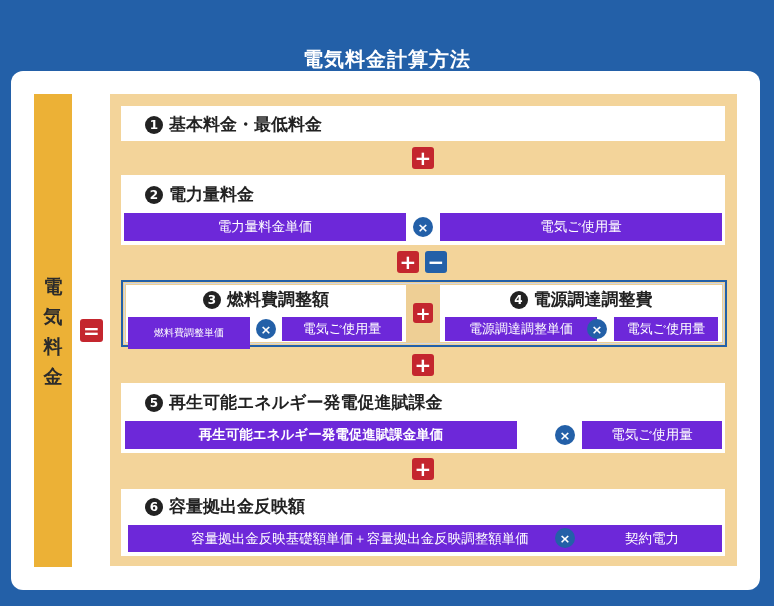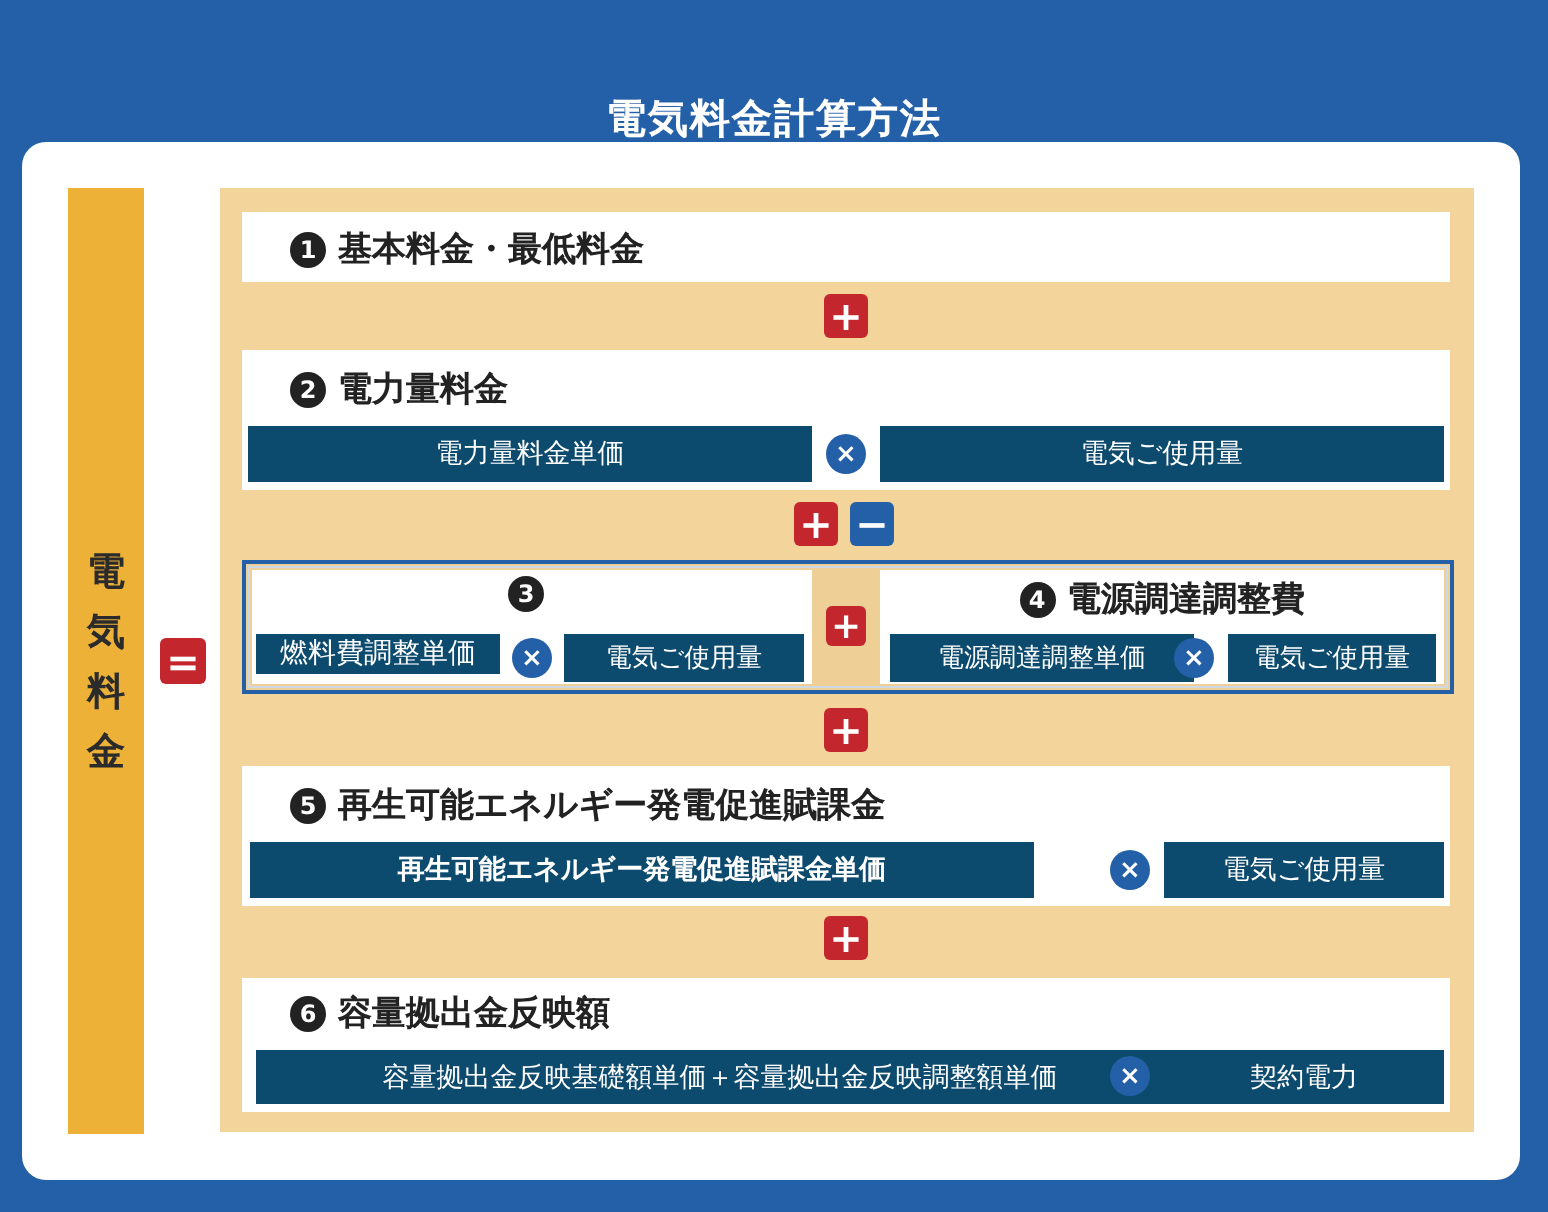--- a/index.html
+++ b/index.html
@@ -44,21 +44,21 @@
     font-size: 17px; font-weight: bold; color: #222222; white-space: nowrap;
     display: flex; align-items: center;
   }
   .num {
     display: inline-flex; align-items: center; justify-content: center;
     width: 18px; height: 18px; border-radius: 50%;
     background: #222222; color: #ffffff; font-size: 12px; font-weight: bold;
     margin-right: 6px; flex-shrink: 0;
   }
   .bar {
-    background: #0c4a6e; color: #ffffff; font-size: 13.5px;
+    background: #6d28d9; color: #ffffff; font-size: 13.5px;
     display: flex; align-items: center; justify-content: center; white-space: nowrap;
   }
   .times {
     width: 20px; height: 20px; border-radius: 50%; background: #2360a8;
     color: #ffffff; font-size: 13px; font-weight: bold;
     display: flex; align-items: center; justify-content: center;
   }
   .plus-sm { width: 22px; height: 22px; font-size: 20px; line-height: 20px; }
   .group {
     left: 121px; top: 280px; width: 606px; height: 67px;
@@ -104,22 +104,23 @@
 </div>
 
 <div class="abs op red plus-sm" style="left:397px;top:251px;">+</div>
 <div class="abs op blue plus-sm" style="left:425px;top:251px;">−</div>
 
 <div class="abs group"></div>
 
 <div class="abs row" style="left:126px;top:285px;width:280px;height:57px;">
   <div class="row-title" style="position:absolute;left:0;top:3px;width:280px;justify-content:center;">
     <span class="num">3</span>
+    <span>燃料費調整額</span>
   </div>
-  <div class="abs bar" style="left:2px;top:32px;width:122px;height:20px;font-size:14px;">燃料費調整単価</div>
+  <div class="abs bar" style="left:2px;top:32px;width:122px;height:32px;font-size:10px;">燃料費調整単価</div>
   <div class="abs times" style="left:130px;top:34px;">×</div>
   <div class="abs bar" style="left:156px;top:32px;width:120px;height:24px;font-size:13px;">電気ご使用量</div>
 </div>
 
 <div class="abs op red" style="left:413px;top:303px;width:20px;height:20px;font-size:18px;">+</div>
 
 <div class="abs row" style="left:440px;top:285px;width:282px;height:57px;">
   <div class="row-title" style="position:absolute;left:0;top:3px;width:282px;justify-content:center;">
     <span class="num">4</span>
     <span>電源調達調整費</span>

